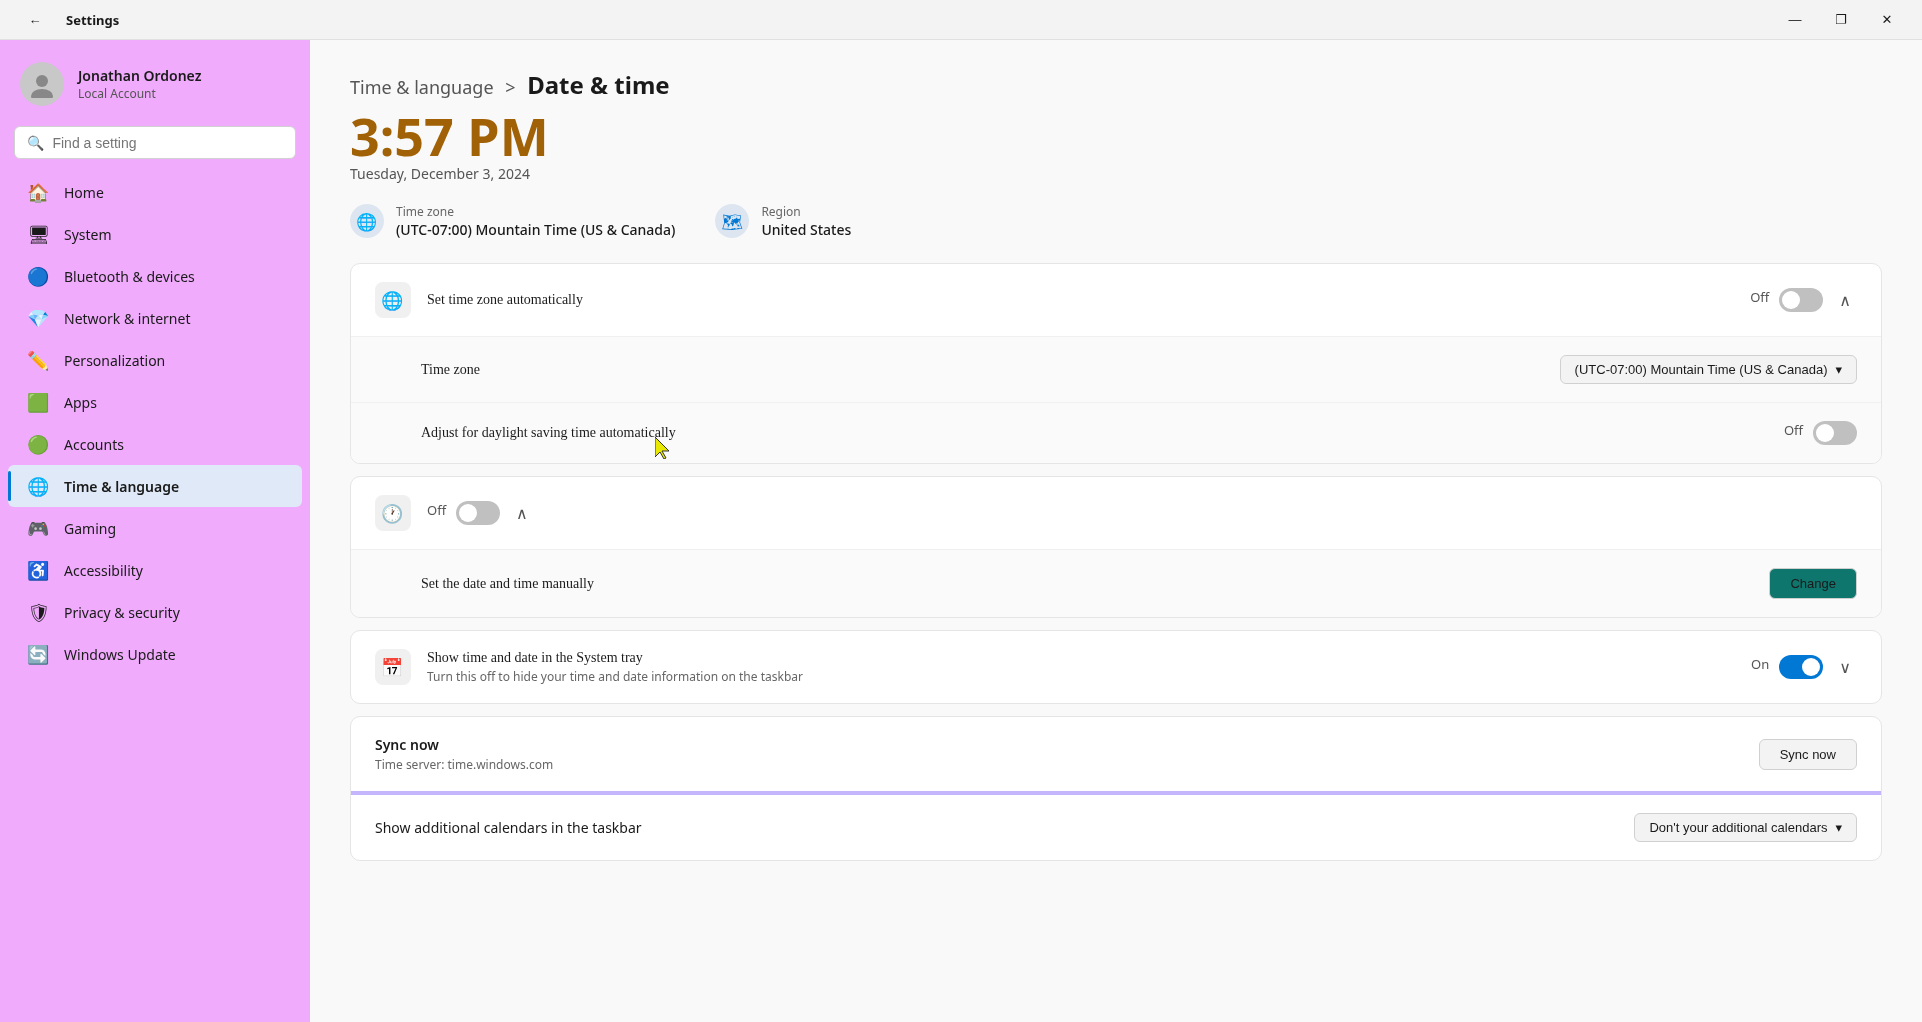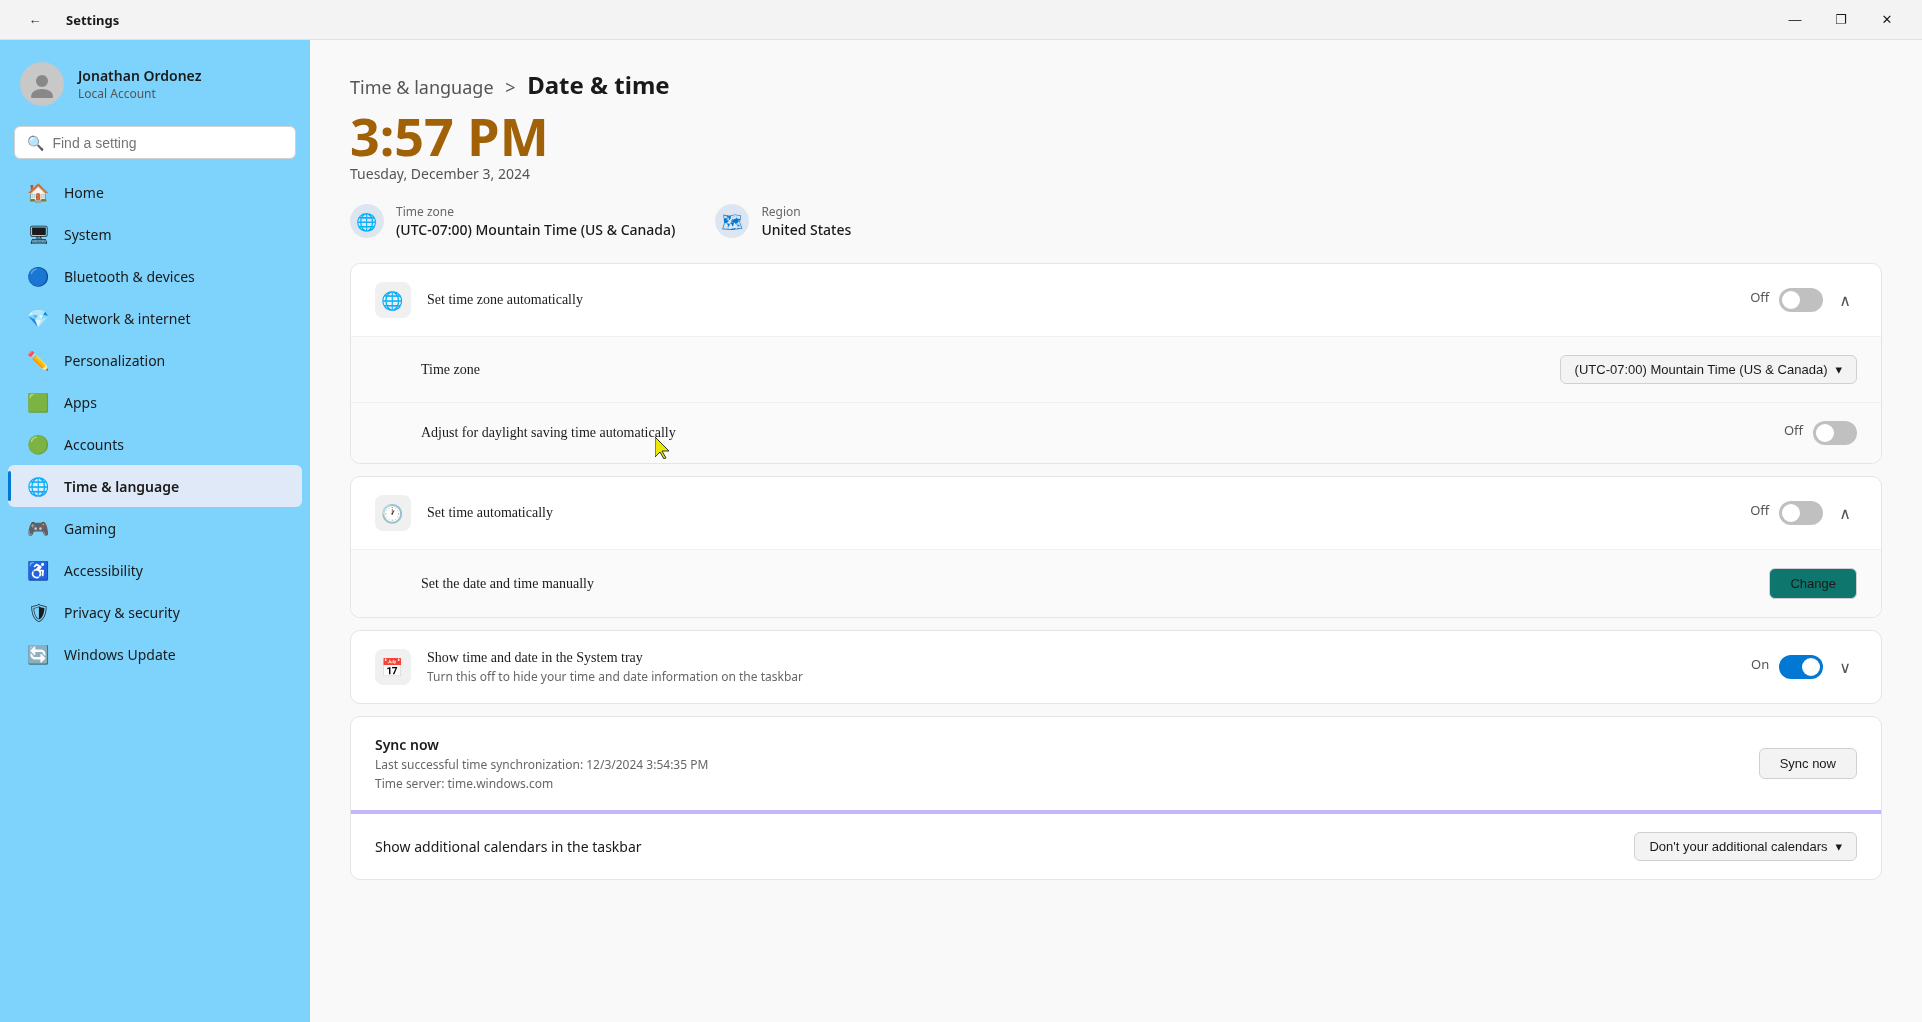--- a/index.html
+++ b/index.html
@@ -53,21 +53,21 @@
     
     .app-container {
       display: flex;
       flex: 1;
       overflow: hidden;
     }
 
     
     .sidebar {
       width: 310px;
-      background: #7dd3fc;
+      background: #f0abfc;
       display: flex;
       flex-direction: column;
       flex-shrink: 0;
       padding: 12px 0;
       overflow-y: auto;
     }
     .sidebar-profile {
       display: flex;
       align-items: center;
       gap: 14px;
@@ -513,21 +513,20 @@
         <div class="settings-row-control">
           <span class="toggle-label">Off</span>
           <div class="toggle"></div>
         </div>
       </div>
     </div>
 
     <div class="settings-card">
       <div class="settings-row">
         <div class="settings-row-icon">🕐</div>
-        <div class="settings-row-label">Set time automatically</div>
         <div class="settings-row-control">
           <span class="toggle-label">Off</span>
           <div class="toggle"></div>
           <button class="chevron-btn">∧</button>
         </div>
       </div>
 
       <div class="settings-row settings-indented">
         <div class="settings-row-label">Set the date and time manually</div>
         <div class="settings-row-control">
@@ -549,21 +548,20 @@
           <button class="chevron-btn">∨</button>
         </div>
       </div>
     </div>
 
 
     <div class="sync-card">
       <div class="sync-row">
         <div class="sync-info">
           <div class="sync-title">Sync now</div>
-          <div class="sync-detail">Last successful time synchronization: 12/3/2024 3:54:35 PM</div>
           <div class="sync-detail">Time server: time.windows.com</div>
         </div>
         <button class="sync-btn">Sync now</button>
       </div>
       <div class="sync-row">
         <div class="sync-info">
           <div class="sync-title" style="font-weight:400;">Show additional calendars in the taskbar</div>
         </div>
         <button class="dropdown-btn">
           <span>Don't your additional calendars</span>

